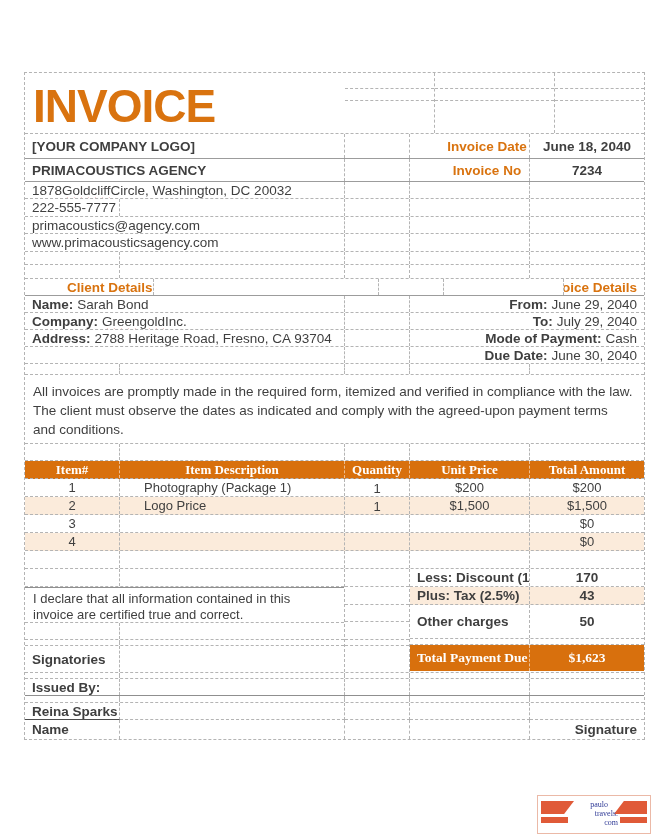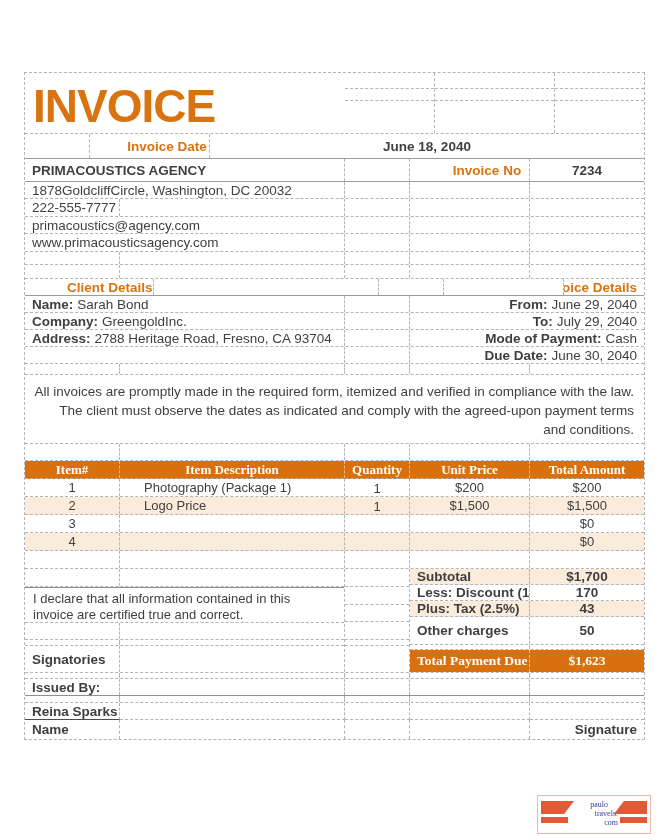--- a/index.html
+++ b/index.html
@@ -17,21 +17,21 @@
   html,body{margin:0;padding:0;}
   body{background:#fff;}
   .page{width:663px;height:840px;position:relative;overflow:hidden;background:#fff;
         font-family:"Liberation Sans","DejaVu Sans",sans-serif;color:var(--ink);font-size:13.5px;}
   .grid{position:absolute;left:24px;top:72px;width:621px;border:1px dashed var(--dash);box-sizing:border-box;background:#fff;}
   .row{display:flex;border-bottom:1px dashed var(--dash);box-sizing:border-box;}
   .row.sb{border-bottom:1px solid var(--solid);}
   .row.nb{border-bottom:none;}
   .c{border-right:1px dashed var(--dash);box-sizing:border-box;display:flex;align-items:center;
      overflow:hidden;white-space:nowrap;}
-  .c.last{border-right:none;text-align:right;}
+  .c.last{border-right:none;}
   .c.ov{overflow:visible;}
   .w1{flex:0 0 95px;}
   .w2{flex:0 0 225px;}
   .w12{flex:0 0 320px;}
   .w3{flex:0 0 65px;align-items:flex-end;}
   .w4{flex:0 0 120px;}
   .wE{flex:1 1 auto;}
   .w45{flex:1 1 auto;}
   .ctr{justify-content:center;}
   .rt{justify-content:flex-end;padding-right:7px;}
@@ -102,20 +102,23 @@
         <div class="hcell nb" style="flex:1"></div>
       </div>
       <div class="hcol last" style="flex:1">
         <div class="hcell" style="height:16px"></div>
         <div class="hcell" style="height:12px"></div>
         <div class="hcell nb" style="flex:1"></div>
       </div>
     </div>
 
     <div class="row sb" style="height:25px">
+      <div class="c w12 lt">
+          <span class="b">[YOUR COMPANY LOGO]</span>
+        </div>
       <div class="c w3"></div>
       <div class="c w4 ctr">
           <span class="or">Invoice Date</span>
         </div>
       <div class="c wE last ctr">
           <span class="b">June 18, 2040</span>
         </div>
     </div>
 
     <div class="row sb" style="height:23px">
@@ -343,28 +346,20 @@
       </div>
       <div class="sumC">
         <div class="srow" style="height:18px"></div>
         <div class="srow" style="height:18px"></div>
         <div class="srow" style="height:18px"></div>
         <div class="srow" style="height:18px"></div>
         <div class="srow" style="height:6px"></div>
         <div class="srow nb" style="height:26px"></div>
       </div>
       <div class="sumR">
-        <div class="srow fill" style="height:18px">
-          <div class="c w4 lt">
-              <span class="b">Subtotal</span>
-            </div>
-          <div class="c wE last ctr">
-              <span class="b">$1,700</span>
-            </div>
-        </div>
         <div class="srow" style="height:18px">
           <div class="c w4 lt">
               <span class="b">Less: Discount (10%)</span>
             </div>
           <div class="c wE last ctr">
               <span class="b">170</span>
             </div>
         </div>
         <div class="srow fill" style="height:18px">
           <div class="c w4 lt">

